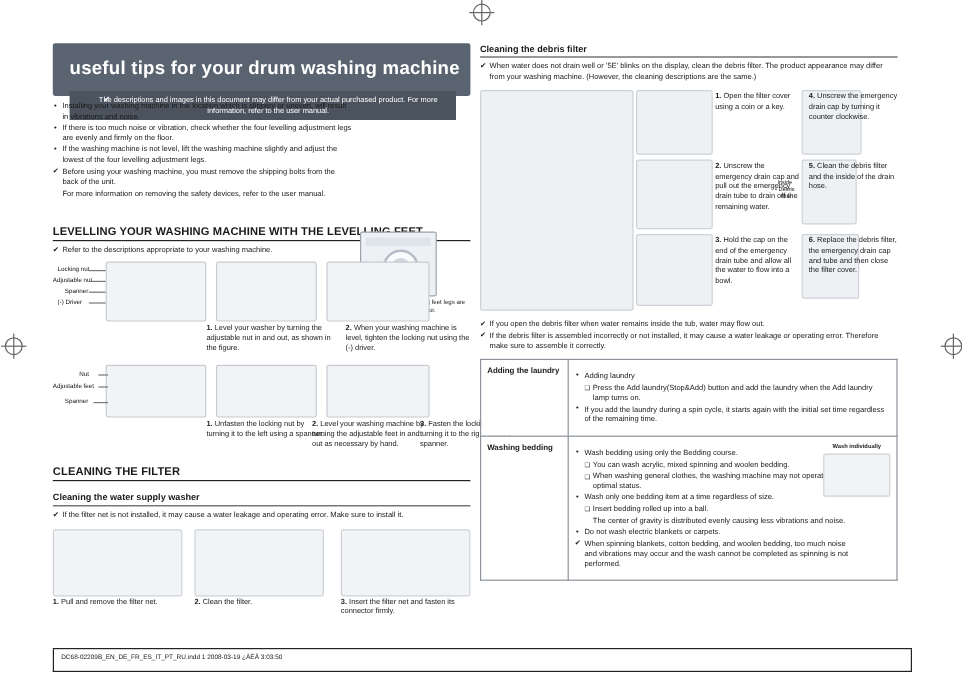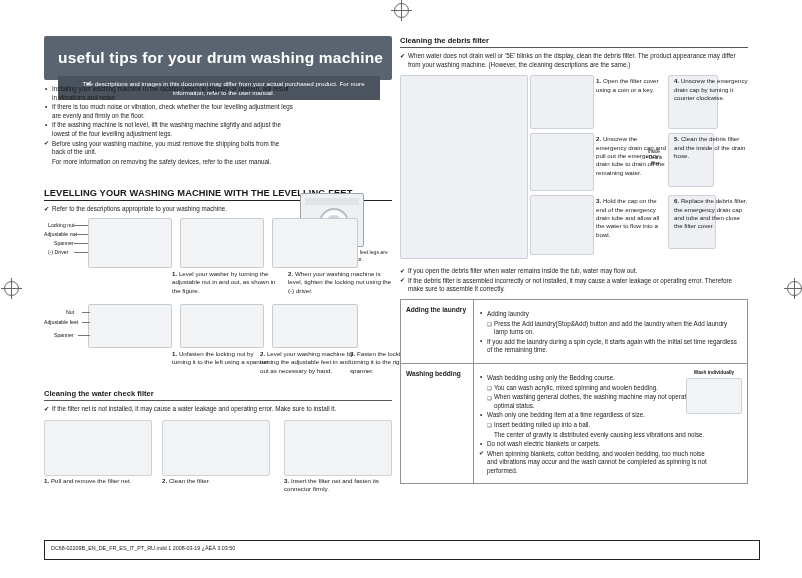--- a/index.html
+++ b/index.html
@@ -183,22 +183,23 @@
       <div class="step" style="left:216px;top:46px;width:98px;">
         <b>2.</b>
         <span>Level your washing machine by turning the adjustable feet in and out as necessary by hand.</span>
       </div>
       <div class="step" style="left:306px;top:46px;width:86px;">
         <b>3.</b>
         <span>Fasten the locking nut by turning it to the right using a spanner.</span>
       </div>
     </div>
 
-
-    <h3 class="sub line">Cleaning the water check filter</h3>
+    <h2 class="sec" style="margin-top:8px;">CLEANING THE FILTER</h2>
+
+    <h3 class="sub line">Cleaning the water supply washer</h3>
     <p class="chk">If the filter net is not installed, it may cause a water leakage and operating error. Make sure to install it.</p>
 
     <div class="filter-row">
       <div class="fbox" style="left:0;"></div>
       <div class="fbox" style="left:118px;"></div>
       <div class="fbox" style="left:240px;"></div>
 
       <div class="fcap" style="left:0;">
         <b>1.</b>
         <span>Pull and remove the filter net.</span>

